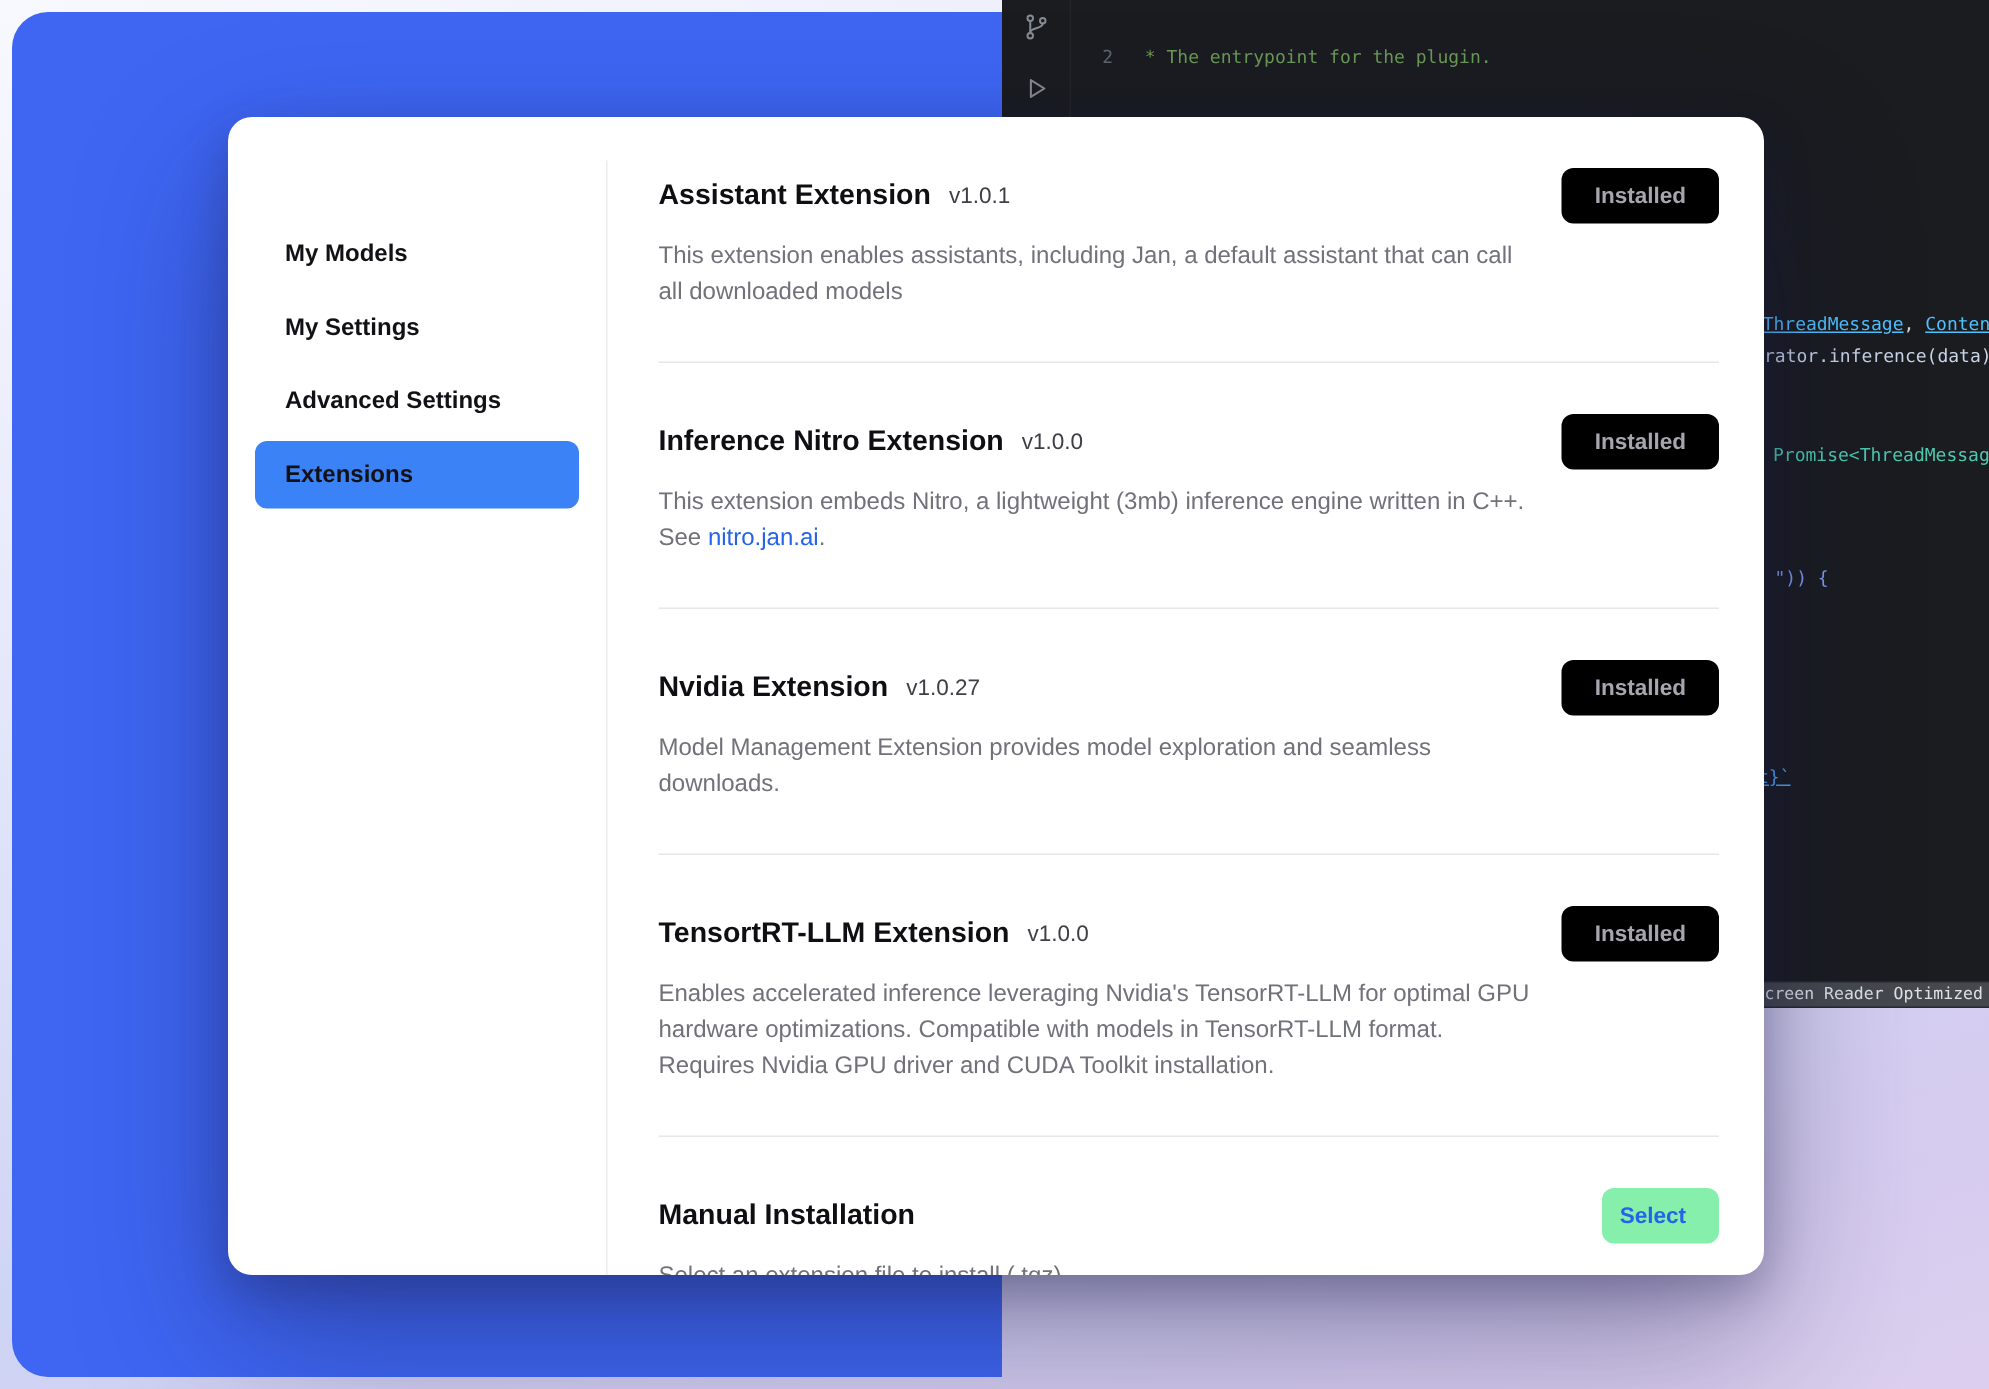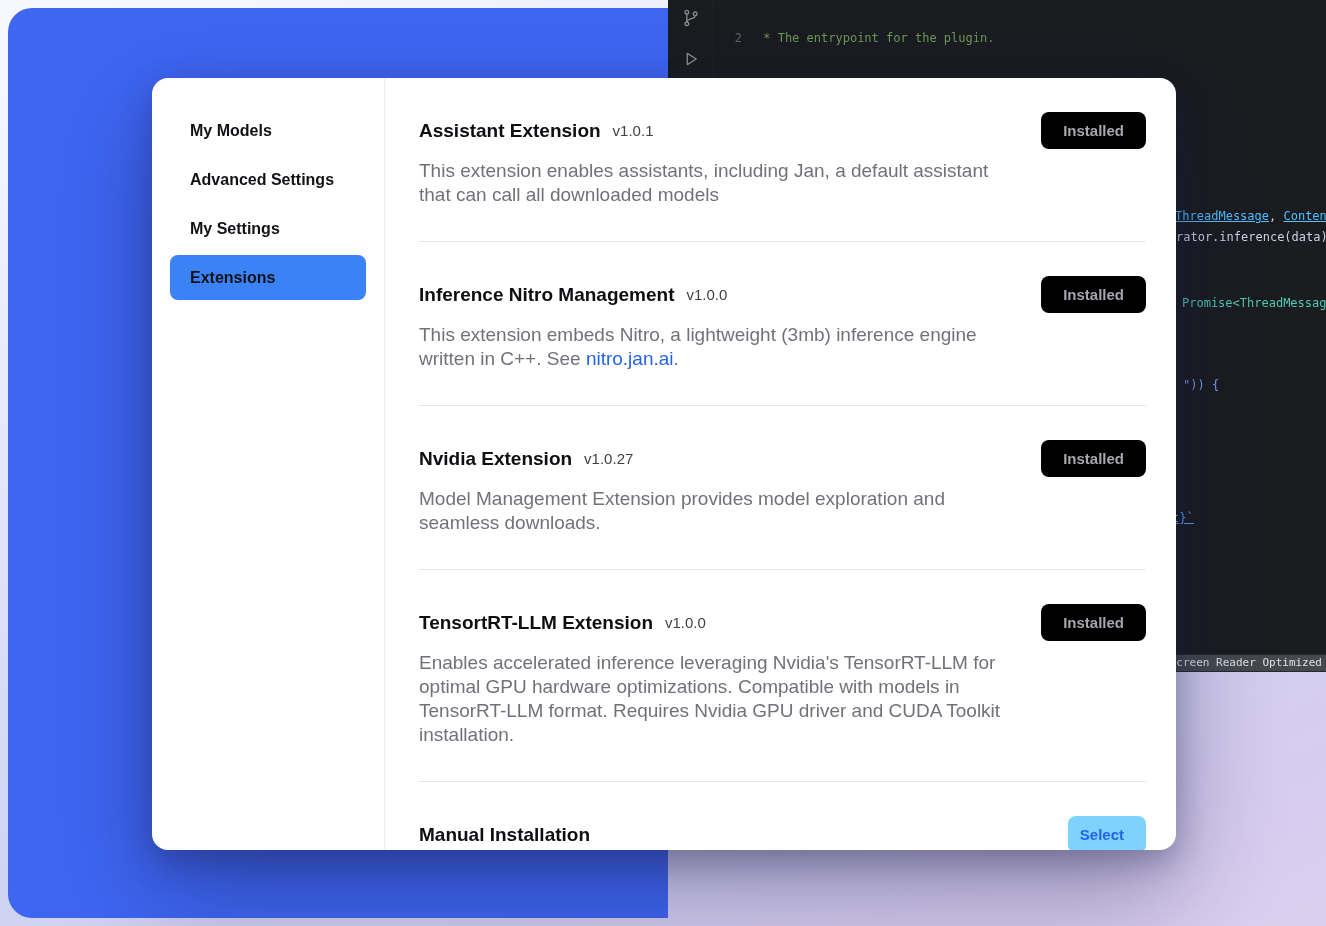--- a/index.html
+++ b/index.html
@@ -54,45 +54,45 @@
   }
 
   
   .modal {
     position:absolute; left:152px; top:78px; width:1024px; height:772px;
     background:#ffffff; border-radius:16px; display:flex; overflow:hidden;
     box-shadow:0 40px 100px rgba(25,25,70,0.40), 0 12px 30px rgba(25,25,70,0.28);
     z-index:10;
   }
   .modal-sidebar {
-    width:233px; flex:none; border-right:1px solid #ececef; padding:30px 18px;
+    width:253px; flex:none; border-right:1px solid #ececef; padding:40px 18px;margin-top:29px;
   }
   .nav-item {
     height:45px; display:flex; align-items:center; padding:0 20px; margin-bottom:4px;
     font-size:16px; font-weight:700; color:#121216; border-radius:8px; cursor:pointer;
   }
   .nav-item.active { background:#3b82f6; }
 
   .modal-content { flex:1; padding:30px 30px 0 34px; overflow:hidden; }
   .ext-row { padding:34px 0; border-bottom:1px solid #e7e7ea; }
   .ext-row.first { padding-top:4px; }
   .ext-row.last { border-bottom:none; }
   .ext-head { display:flex; align-items:center; }
   .ext-title { font-size:19px; font-weight:700; color:#0f0f13; line-height:26px; }
   .ext-version { font-size:15px; color:#3f3f46; margin-left:12px; line-height:26px; }
   .ext-desc {
-    margin-top:10px; max-width:582px; font-size:19px; line-height:24px; color:#71717a;
+    margin-top:10px; max-width:582px; font-size:16px; line-height:24px; color:#71717a;
   }
   .link { color:#2563eb; text-decoration:none; cursor:pointer; }
   .btn {
     margin-left:auto; border:none; border-radius:8px; padding:10px 22px;
     font-family:"Liberation Sans", sans-serif; font-size:15px; cursor:pointer; flex:none;
   }
   .btn.installed { background:#000000; color:#a6a6ae; font-weight:600; }
-  .btn.select { background:#7dd3fc; color:#2563eb; font-weight:700;padding-left:12px; }
+  .btn.select { background:#86efac; color:#2563eb; font-weight:700;padding-left:12px; }
 </style>
 </head>
 <body>
 
 <div class="canvas">
 
   <div class="blue-panel"></div>
 
   <div class="editor">
     <div class="activity-bar">
@@ -134,39 +134,39 @@
     <div class="statusbar">
       <span class="sb-left">go</span>
       <span class="sb-notif">Screen Reader Optimized</span>
     </div>
   </div>
 
   <div class="modal">
 
     <aside class="modal-sidebar">
       <div class="nav-item">My Models</div>
+      <div class="nav-item">My Settings</div>
       <div class="nav-item">Advanced Settings</div>
-      <div class="nav-item">My Settings</div>
       <div class="nav-item active">Extensions</div>
     </aside>
 
     <main class="modal-content">
 
       <section class="ext-row first">
         <div class="ext-head">
           <h3 class="ext-title">Assistant Extension</h3>
           <span class="ext-version">v1.0.1</span>
           <button class="btn installed">Installed</button>
         </div>
         <p class="ext-desc">This extension enables assistants, including Jan, a default assistant that can call all downloaded models</p>
       </section>
 
       <section class="ext-row">
         <div class="ext-head">
-          <h3 class="ext-title">Inference Nitro Management</h3>
+          <h3 class="ext-title">Inference Nitro Extension</h3>
           <span class="ext-version">v1.0.0</span>
           <button class="btn installed">Installed</button>
         </div>
         <p class="ext-desc"><span>This extension embeds Nitro, a lightweight (3mb) inference engine written in C++. See </span><a class="link">nitro.jan.ai</a><span>.</span></p>
       </section>
 
       <section class="ext-row">
         <div class="ext-head">
           <h3 class="ext-title">Nvidia Extension</h3>
           <span class="ext-version">v1.0.27</span>

